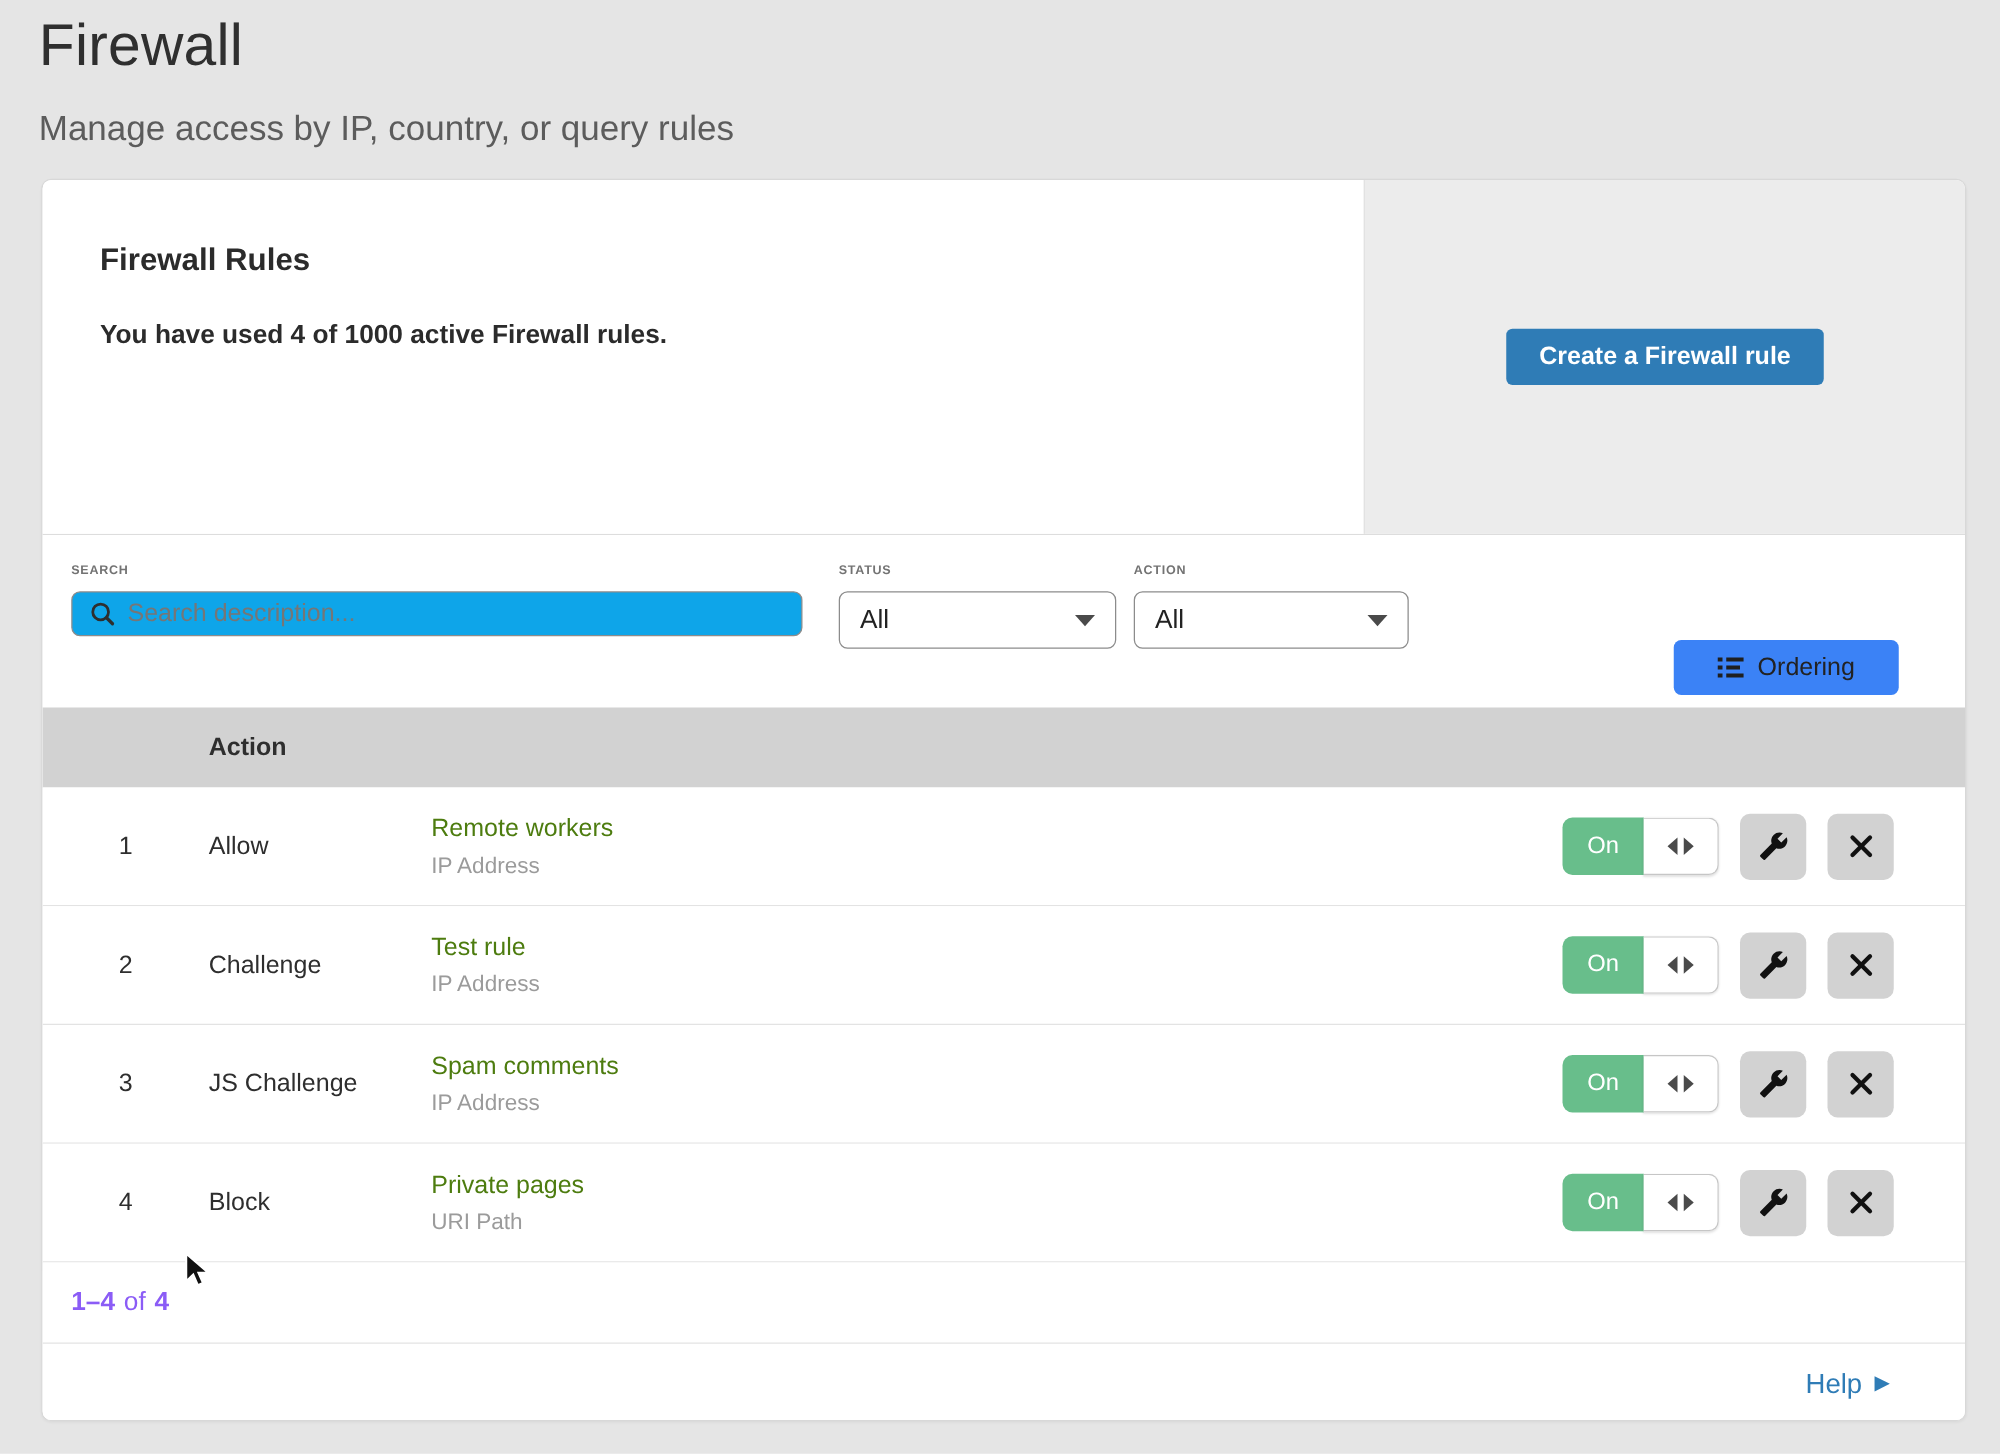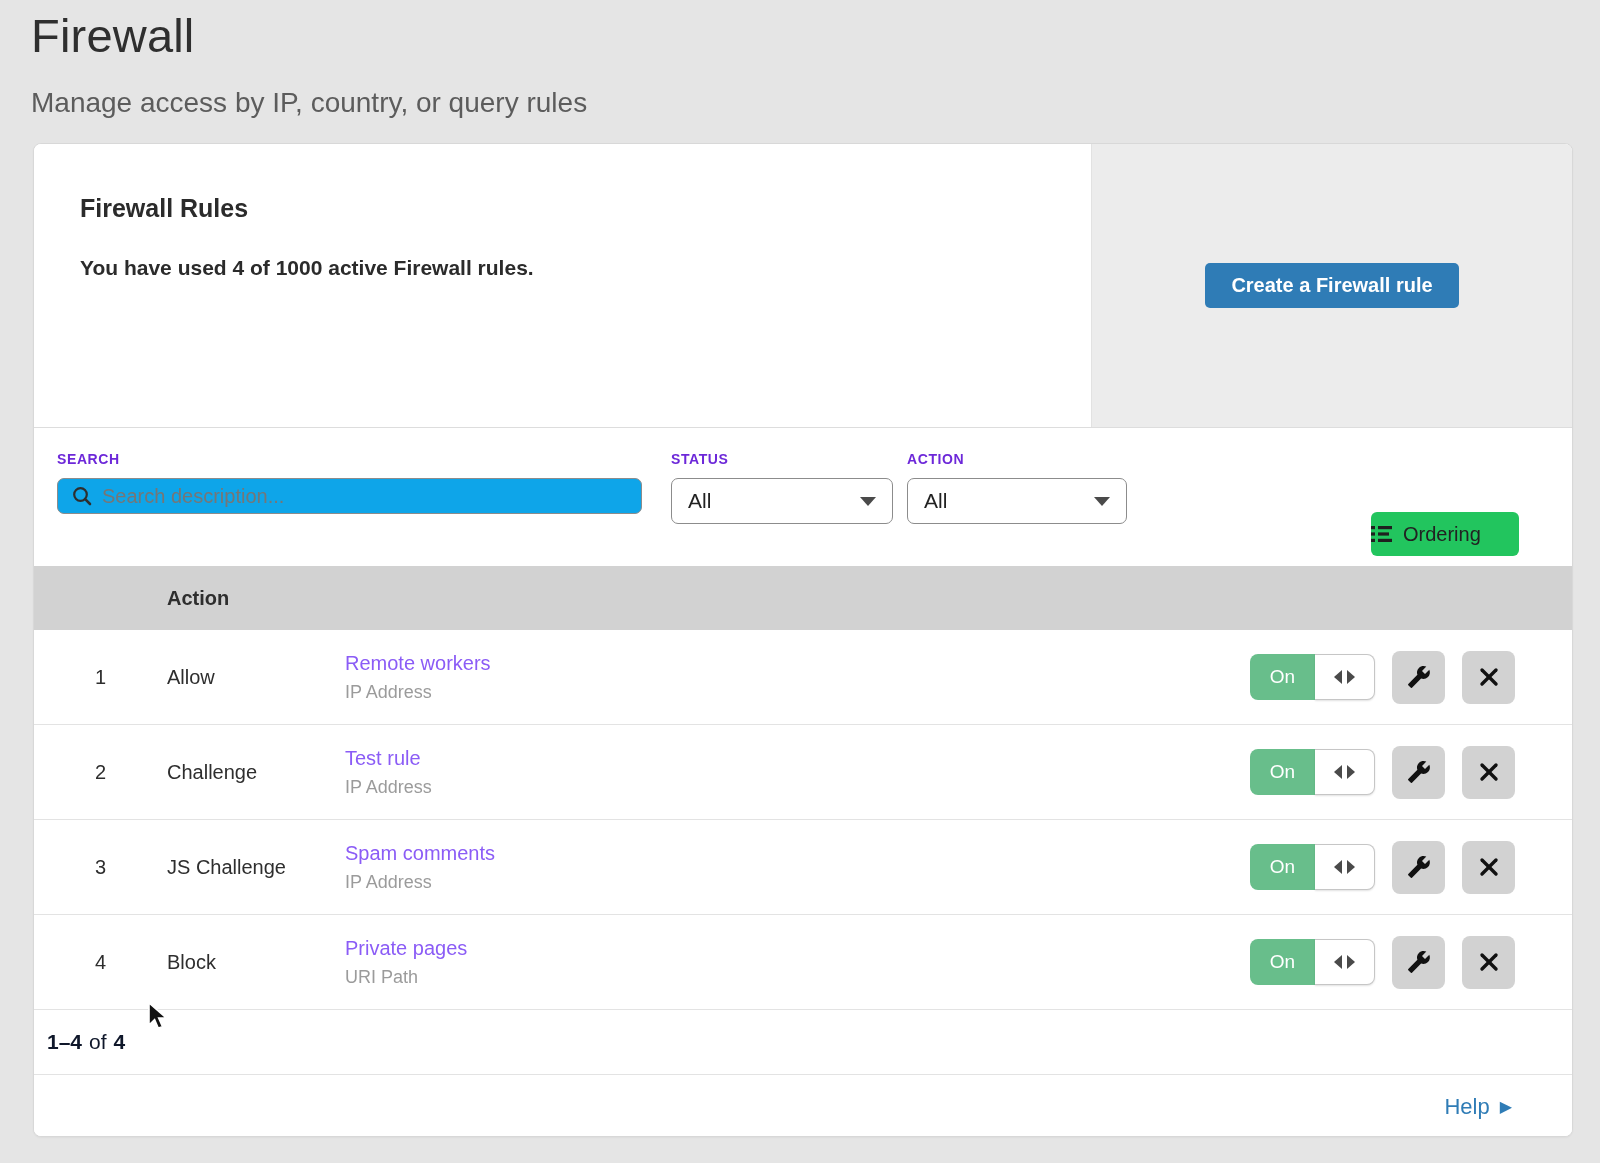--- a/index.html
+++ b/index.html
@@ -35,21 +35,21 @@
   .cta-panel { flex:1; background:#ececec; display:flex; align-items:center; justify-content:center; border-left:1px solid #e2e2e2; }
   .create-btn {
     background:var(--accent,#2f7cb6); color:#fff; border:none; border-radius:5px;
     font-family:inherit; font-size:20px; font-weight:600;
     padding:0 26px; height:45px; cursor:pointer;
   }
 
   
   .filter-section { height:138px; display:flex; padding:23px 53px 0 23px; background:#fff; }
   .filter-group { display:flex; flex-direction:column; }
-  .filter-label { font-size:14px; font-weight:700; letter-spacing:.6px; color:#6d28d9; margin-bottom:11px; }
+  .filter-label { font-size:10px; font-weight:700; letter-spacing:.6px; color:#737373; margin-bottom:11px; }
   .search-group { width:585px; margin-right:29px; }
   .search-box {
     display:flex; align-items:center; height:36px; border:1px solid #8c8c8c;
     border-radius:7px; padding:0 14px; background:#0ea5e9;
   }
   .search-box input {
     border:none; outline:none; flex:1; font-family:inherit; font-size:20px; color:#444;
     margin-left:10px; background:transparent;
   }
   .search-box input::placeholder { color:#767676; }
@@ -57,36 +57,36 @@
   .select-action { width:220px; }
   .select-box {
     display:flex; align-items:center; justify-content:space-between; height:46px;
     border:1px solid #8c8c8c; border-radius:7px; padding:0 16px; background:#fff; cursor:pointer;
   }
   .select-value { font-size:21px; color:#222; }
   .caret-down { width:0; height:0; border-left:8px solid transparent; border-right:8px solid transparent; border-top:9px solid #4a4a4a; }
   .filter-spacer { flex:1; }
   .ordering-btn {
     align-self:flex-end; margin-bottom:10px;
-    width:148px; height:44px; background:#22c55e; border:none; border-radius:6px;
-    display:flex; align-items:center; gap:11px;
+    width:180px; height:44px; background:#3b82f6; border:none; border-radius:6px;
+    display:flex; align-items:center; justify-content:center; gap:11px;
     font-family:inherit; font-size:20px; color:#222; cursor:pointer;
   }
 
   
   .thead { display:flex; align-items:center; height:64px; background:#d2d2d2; font-size:20px; font-weight:700; color:#2e2e2e; }
   .col-num { flex:0 0 133px; text-align:center; }
   .col-action { flex:0 0 178px; }
   .col-desc { flex:1; }
   .col-controls { flex:0 0 321px; }
   .trow { display:flex; align-items:center; height:95px; border-bottom:1px solid #e3e3e3; background:#fff; }
   .cell-num { flex:0 0 133px; text-align:center; font-size:20px; color:#2e2e2e; }
   .cell-action { flex:0 0 178px; font-size:20px; color:#2e2e2e; }
   .cell-desc { flex:1; }
-  .desc-main { font-size:20px; color:#8b5cf6; }
+  .desc-main { font-size:20px; color:#4d7c0f; }
   .desc-sub { margin-top:7px; font-size:18px; color:#9b9b9b; }
   .cell-controls { flex:0 0 321px; display:flex; align-items:center; justify-content:flex-end; gap:17px; padding-right:57px; }
 
   
   .toggle { display:flex; height:46px; width:125px; cursor:pointer; }
   .toggle-on {
     width:65px; background:var(--green,#68be8b); color:#fff; font-size:19px;
     display:flex; align-items:center; justify-content:center;
     border-radius:8px 0 0 8px;
   }
@@ -97,21 +97,21 @@
   }
   .tri-left  { width:0; height:0; border-top:7px solid transparent; border-bottom:7px solid transparent; border-right:8px solid #4a4a4a; }
   .tri-right { width:0; height:0; border-top:7px solid transparent; border-bottom:7px solid transparent; border-left:8px solid #4a4a4a; }
 
   .icon-btn {
     width:53px; height:53px; background:#d2d2d2; border:none; border-radius:8px;
     display:flex; align-items:center; justify-content:center; cursor:pointer;
   }
 
   
-  .pagination { height:64px; display:flex; align-items:center; padding-left:13px; font-size:21px; color:#0f172a; background:#fff; }
+  .pagination { height:64px; display:flex; align-items:center; padding-left:23px; font-size:21px; color:#8b5cf6; background:#fff; }
   .pagination .bold { font-weight:700; }
   .pagination .sep { margin:4px 7px; font-weight:400; }
   .help-row { height:64px; border-top:1px solid #e3e3e3; display:flex; align-items:center; justify-content:flex-end; padding-right:60px; background:#fff; }
   .help-link { display:flex; align-items:center; gap:10px; color:var(--accent,#2f7cb6); font-size:22px; text-decoration:none; cursor:pointer; }
   .help-arrow { font-size:16px; line-height:1; }
 
   .cursor { position:absolute; left:146px; top:1002px; pointer-events:none; }
 </style>
 </head>
 <body>

